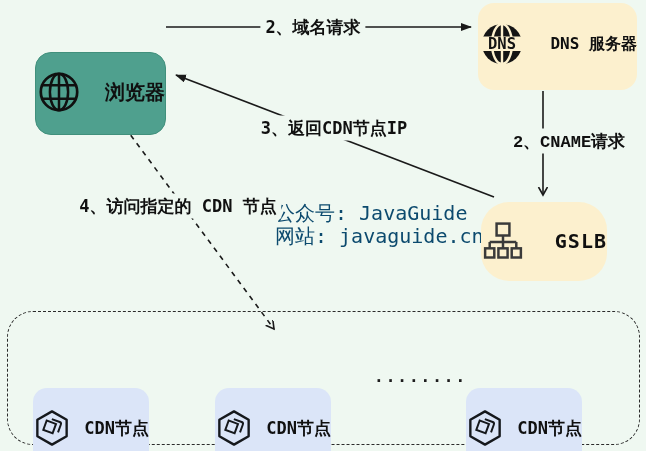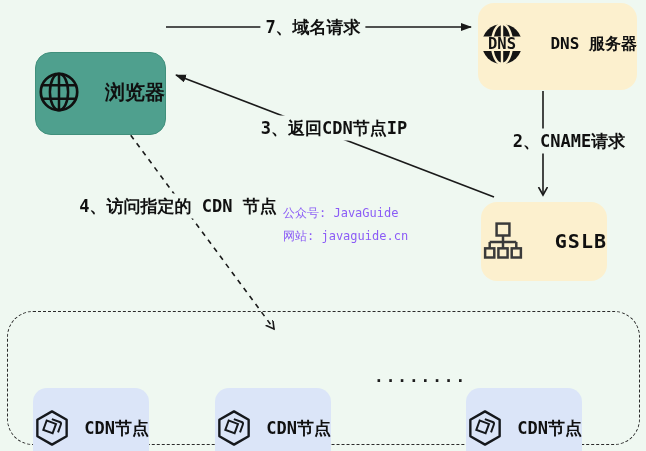--- a/index.html
+++ b/index.html
@@ -20,21 +20,21 @@
     left:35px;top:8px;width:131px;height:83px;border-radius:16px;
     background:#4FA08E;border:1px solid #41907C;padding:4px 0 7px 0;margin-top:44px;
   }
   .browser .nlabel{font-size:20px;}
   .dns{
     left:478px;top:3px;width:159px;height:87px;border-radius:16px;
     background:#FCF0CE;padding:3px 0 8px 0;
   }
   .dns .nlabel{font-size:16px;}
   .gslb{
-    left:481px;top:202px;width:126px;height:79px;border-radius:16px;
+    left:481px;top:202px;width:126px;height:79px;border-radius:28px;
     background:#FCF0CE;padding:5px 0 7px 0;
   }
   .gslb .nlabel{font-size:20px;letter-spacing:1px;}
   .cdn-group{
     position:absolute;left:7px;top:311px;width:633px;height:134px;
     border:1.6px dashed #2b2b2b;border-radius:26px;box-sizing:border-box;
   }
   .cdn{
     width:116px;height:80px;border-radius:14px;background:#DBE5F8;
     padding:8px 0 8px 0;top:340px;margin-top:48px;
@@ -47,26 +47,26 @@
     position:absolute;left:374px;top:367px;width:76px;height:22px;
     text-align:center;font-weight:bold;font-size:16px;letter-spacing:2px;
     color:#1d1d1d;white-space:nowrap;
   }
   .edge-label{
     position:absolute;transform:translate(-50%,-50%);
     background:#EFF8F1;padding:1px 5px;white-space:nowrap;
     font-size:17px;font-weight:600;color:#101010;
   }
   .el1{left:313px;top:27px;}
-  .el2{left:569px;top:141px;}
+  .el2{left:569px;top:141px;font-family:Liberation Mono, monospace;}
   .el3{left:334px;top:128px;text-align:center;}
   .el4{left:178px;top:206px;}
   .watermark{
-    position:absolute;left:283px;top:202px;color:#8b5cf6;
-    font-size:12px;line-height:23px;font-weight:500;white-space:nowrap;
+    position:absolute;left:275px;top:202px;color:#0c4a6e;
+    font-size:20px;line-height:23px;font-weight:500;white-space:nowrap;
   }
   .icon{flex:0 0 auto;}
 </style>
 </head>
 <body>
 
 <div class="canvas">
 
   <svg class="arrow-layer" width="646" height="451" viewBox="0 0 646 451">
     <defs>
@@ -81,21 +81,21 @@
     <line x1="543" y1="91" x2="543" y2="195" stroke="#1A1A1A" stroke-width="1.6" marker-end="url(#mOpen)"></line>
     <line x1="494" y1="197" x2="176" y2="75" stroke="#1A1A1A" stroke-width="1.6" marker-end="url(#mFill)"></line>
     <line x1="101" y1="95" x2="274" y2="329" stroke="#1A1A1A" stroke-width="1.6" stroke-dasharray="5,5" marker-end="url(#mOpen)"></line>
   </svg>
 
   <div class="watermark">
     <div>公众号: JavaGuide</div>
     <div>网站: javaguide.cn</div>
   </div>
 
-  <div class="edge-label el1">7、域名请求</div>
+  <div class="edge-label el1">2、域名请求</div>
   <div class="edge-label el2">2、CNAME请求</div>
   <div class="edge-label el3">3、返回CDN节点IP</div>
   <div class="edge-label el4">4、访问指定的 CDN 节点</div>
 
   <div class="node browser">
     <svg class="icon" width="46" height="46" viewBox="0 0 48 48">
       <circle cx="24" cy="24" r="19" fill="none" stroke="#101010" stroke-width="2.8"></circle>
       <ellipse cx="24" cy="24" rx="9.5" ry="19" fill="none" stroke="#101010" stroke-width="2.6"></ellipse>
       <line x1="24" y1="5" x2="24" y2="43" stroke="#101010" stroke-width="2.6"></line>
       <line x1="6.8" y1="17" x2="41.2" y2="17" stroke="#101010" stroke-width="2.6"></line>

